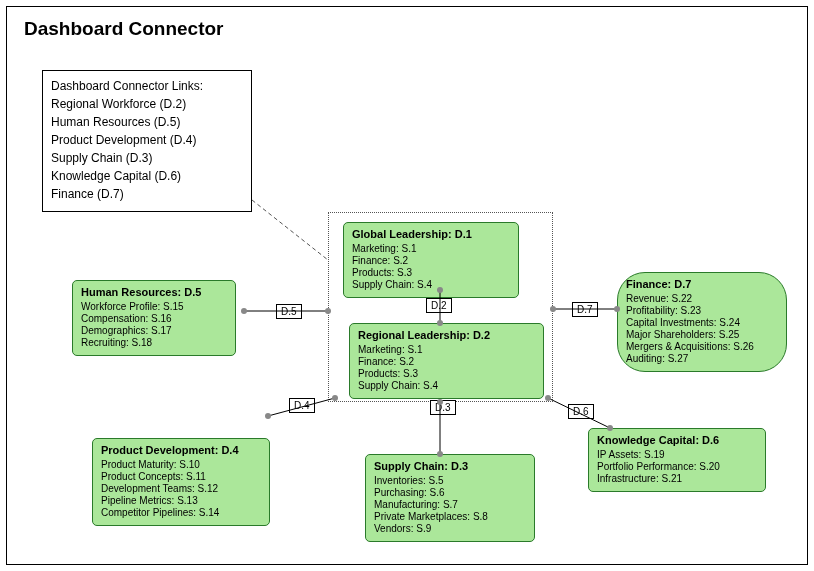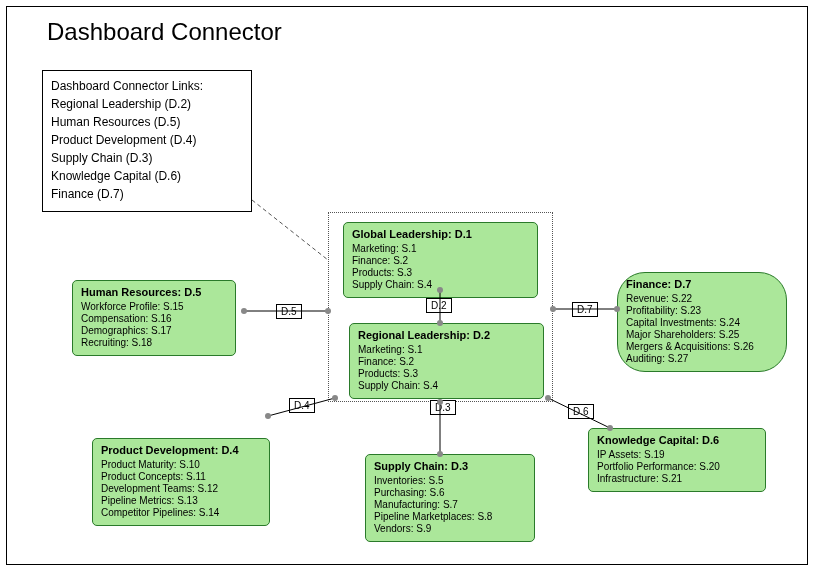--- a/index.html
+++ b/index.html
@@ -20,24 +20,23 @@
     top: 6px;
     right: 6px;
     bottom: 6px;
     border: 1px solid #000;
     box-sizing: border-box;
   }
   .title {
     position: absolute;
     left: 24px;
     top: 18px;
-    font-size: 24px;
-    font-weight: 400;
-    color: #000;
-    margin-left: 23px;
+    font-size: 19px;
+    font-weight: 700;
+    color: #000;
   }
   .links-panel {
     position: absolute;
     left: 42px;
     top: 70px;
     width: 210px;
     border: 1px solid #000;
     padding: 6px 8px 8px 8px;
     background: #fff;
     box-sizing: border-box;
@@ -104,31 +103,31 @@
 </head>
 <body>
 
 <div class="canvas">
   <div class="frame"></div>
 
   <div class="title">Dashboard Connector</div>
 
   <div class="links-panel">
     <div class="heading">Dashboard Connector Links:</div>
-    <div>Regional Leadership (D.2)</div>
+    <div>Regional Workforce (D.2)</div>
     <div>Human Resources (D.5)</div>
     <div>Product Development (D.4)</div>
     <div>Supply Chain (D.3)</div>
     <div>Knowledge Capital (D.6)</div>
     <div>Finance (D.7)</div>
   </div>
 
   <div class="dotted-box" style="left:328px; top:212px; width:225px; height:190px;"></div>
 
-  <div class="node" style="left:343px; top:222px; width:195px;">
+  <div class="node" style="left:343px; top:222px; width:176px;">
     <div class="node-title">Global Leadership: D.1</div>
     <div>Marketing: S.1</div>
     <div>Finance: S.2</div>
     <div>Products: S.3</div>
     <div>Supply Chain: S.4</div>
   </div>
 
   <div class="node" style="left:343px; top:323px; width:195px;margin-left:6px;">
     <div class="node-title">Regional Leadership: D.2</div>
     <div>Marketing: S.1</div>
@@ -162,21 +161,21 @@
     <div>Development Teams: S.12</div>
     <div>Pipeline Metrics: S.13</div>
     <div>Competitor Pipelines: S.14</div>
   </div>
 
   <div class="node" style="left:365px; top:454px; width:170px;">
     <div class="node-title">Supply Chain: D.3</div>
     <div>Inventories: S.5</div>
     <div>Purchasing: S.6</div>
     <div>Manufacturing: S.7</div>
-    <div>Pipeline Marketplaces: S.8</div>
+    <div>Private Marketplaces: S.8</div>
     <div>Vendors: S.9</div>
   </div>
 
   <div class="node" style="left:588px; top:428px; width:178px;">
     <div class="node-title">Knowledge Capital: D.6</div>
     <div>IP Assets: S.19</div>
     <div>Portfolio Performance: S.20</div>
     <div>Infrastructure: S.21</div>
   </div>
 

